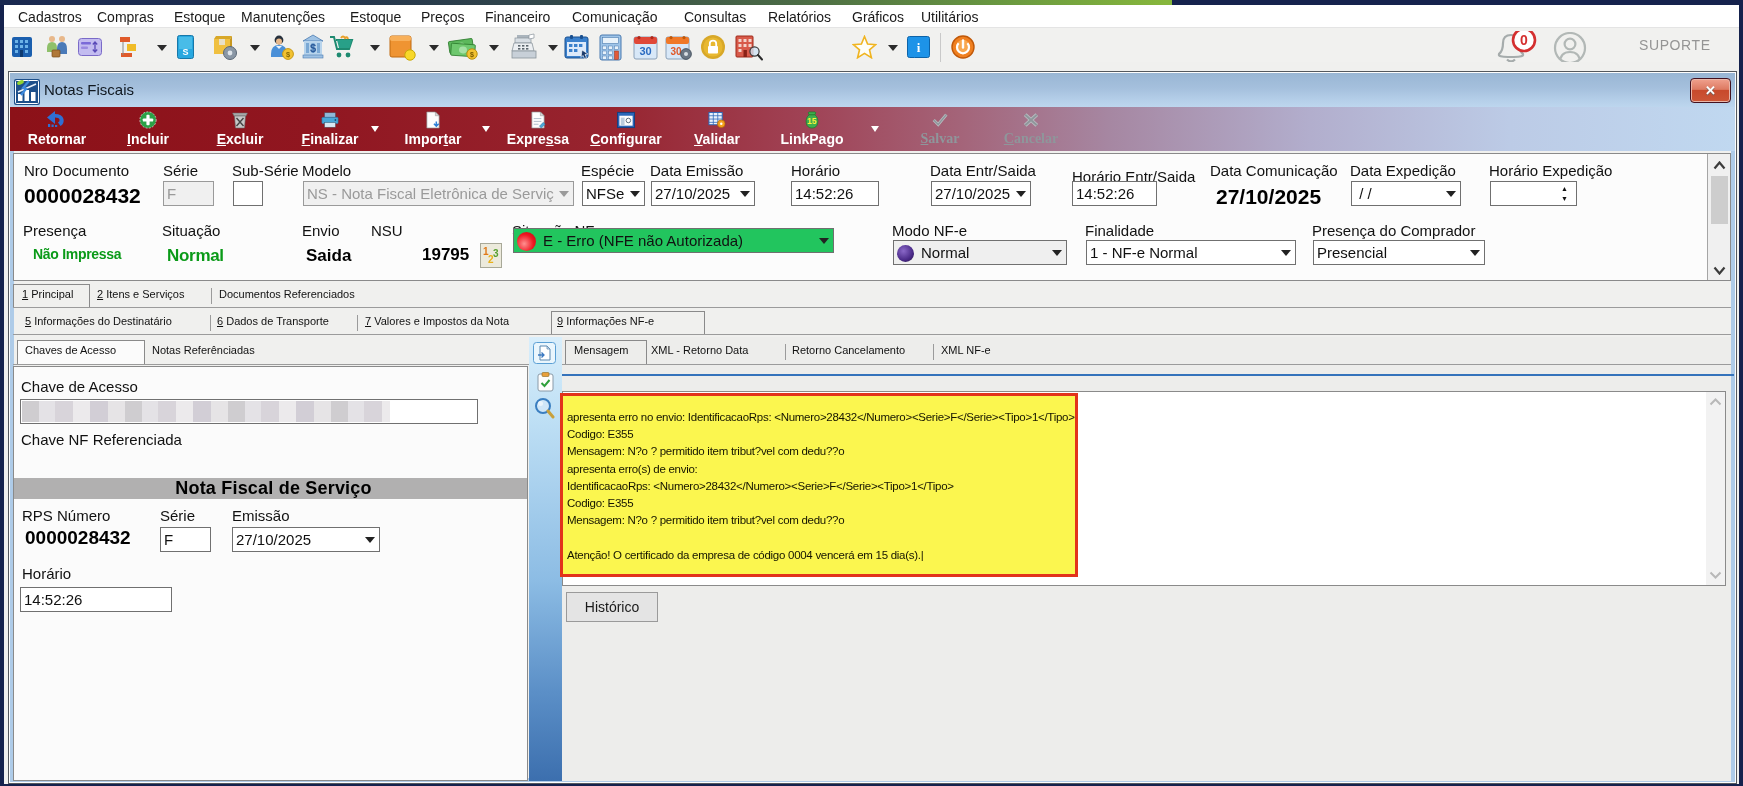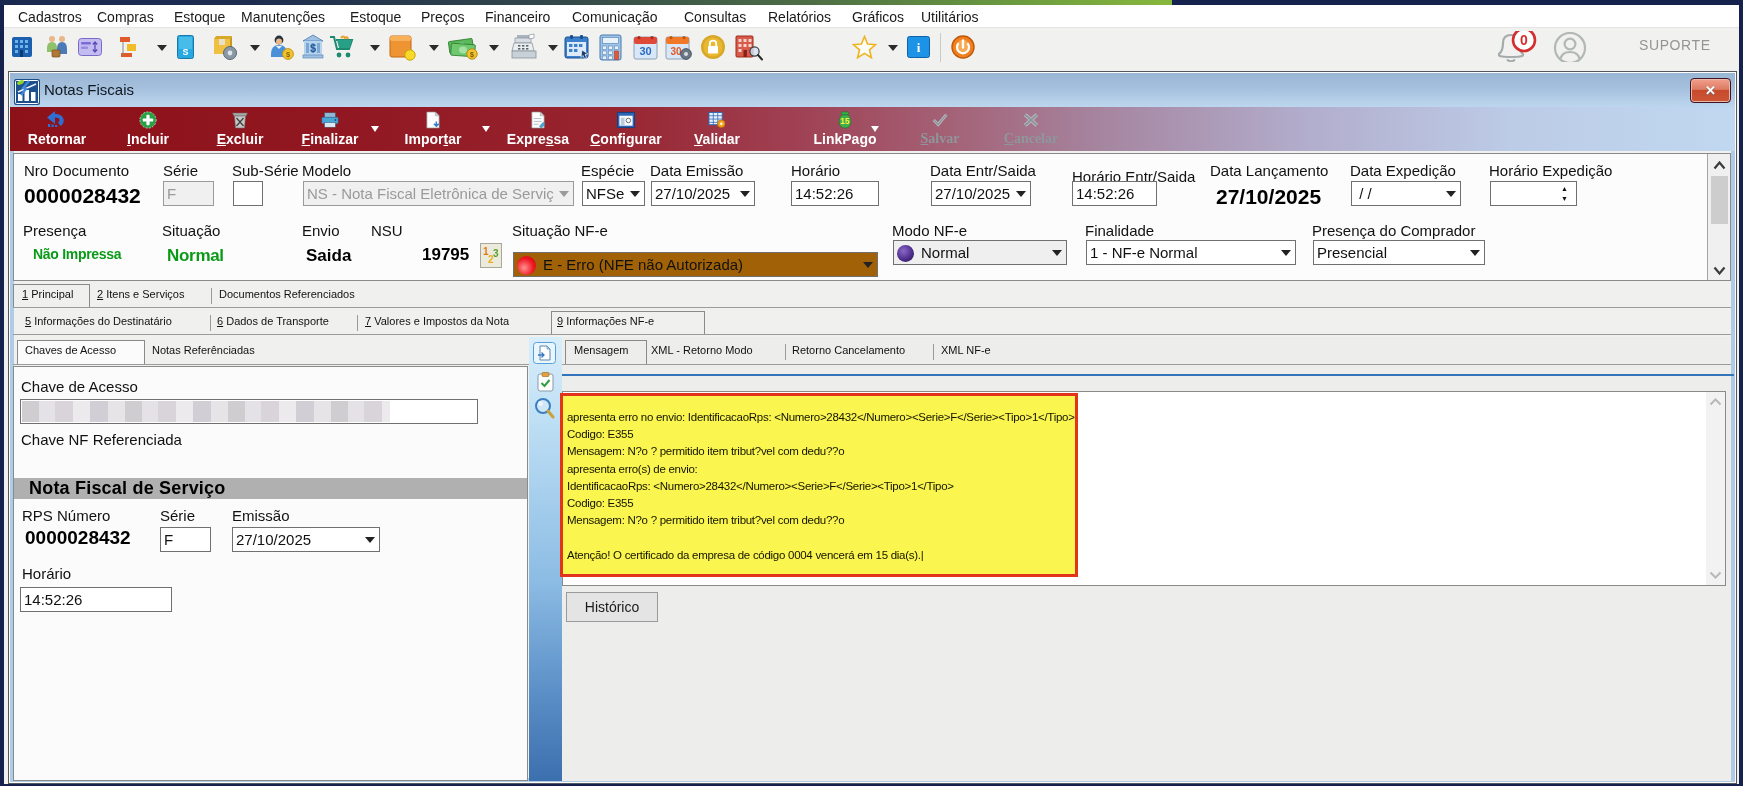--- a/index.html
+++ b/index.html
@@ -61,21 +61,21 @@
 .sthumb { position:absolute; left:3px; width:17px; background:#cdcdcd; }
 
 
 .tabline { position:absolute; height:1px; background:#9b9b9b; }
 .tab { position:absolute; font-size:11px; color:#111; white-space:nowrap; }
 .tabsel { border:1px solid #8a8a8a; border-bottom:none; background:#f0f0ee; }
 .tsep { position:absolute; width:1px; height:16px; background:#9b9b9b; }
 
 
 #leftpane { left:13px; top:366px; width:515px; height:415px; background:#fbfbfb; border:1px solid #8a8a8a; }
-#grayhdr { left:14px; top:478px; width:513px; height:21px; background:#b1b0b0; color:#000; font-weight:bold; font-size:18px; padding-left:15px; letter-spacing:0.2px; }
+#grayhdr { left:14px; top:478px; width:513px; height:21px; background:#b1b0b0; color:#000; font-weight:bold; font-size:18px; padding-left:6px; letter-spacing:0.2px;text-align:center; }
 
 
 #midstrip { left:529px; top:337px; width:33px; height:444px;
   background:linear-gradient(180deg,#d9eefb 0%, #bfe0f5 18%, #8cbce4 55%, #5b8fc7 80%, #3c6fae 100%); }
 
 
 #rightpane { left:562px; top:337px; width:1169px; height:444px; background:#ededeb; }
 #memo { left:562px; top:391px; width:1164px; height:195px; background:#ffffff; border:1px solid #8a8a8a; }
 #memoscroll { left:1706px; top:392px; width:19px; height:193px; background:#f2f2f2; }
 #yellowbox { left:560px; top:393px; width:518px; height:184px; background:#fbf64f; border:3px solid #e2331b; font-size:11.5px; letter-spacing:-0.28px; line-height:17.2px; color:#141400; padding:13px 0 0 4px; white-space:nowrap; }
@@ -433,21 +433,21 @@
   </div>
   <div class="abs rbtn" style="left:684px;top:107px;width:66px">
     <svg class="ic" width="19" height="18" viewBox="0 0 19 18">
         <rect x="1" y="1" width="14" height="13" fill="#eaf2fa" stroke="#2a66b8" stroke-width="1"></rect>
         <path d="M1 4.5 h14 M1 8 h14 M1 11.5 h14 M5.6 1 v13 M10.3 1 v13" stroke="#2a66b8" stroke-width="0.8"></path>
         <circle cx="14" cy="13" r="4" fill="#f5a21d" stroke="#b06c08" stroke-width="0.7"></circle>
         <circle cx="14" cy="13" r="1.3" fill="#fff"></circle>
       </svg>
     <div class="lb"><u>V</u>alidar</div>
   </div>
-  <div class="abs rbtn" style="left:810px;top:107px;width:70px">
+  <div class="abs rbtn" style="left:777px;top:107px;width:70px">
     <svg class="ic" width="16" height="19" viewBox="0 0 16 19">
         <path d="M5 4 Q3 1 5 1 L11 1 Q13 1 11 4 Q15 7 14 13 Q13 18 8 18 Q3 18 2 13 Q1 7 5 4 Z" fill="#3fae4d" stroke="#1e7a2c" stroke-width="0.8"></path>
         <path d="M5 4 h6" stroke="#1e7a2c" stroke-width="1"></path>
         <text x="8" y="14" font-size="9" fill="#fcef3c" font-weight="bold" text-anchor="middle" font-family="Liberation Sans">15</text>
       </svg>
     <div class="lb">LinkPago</div>
   </div>
   <div class="rarr" style="left:871px"></div>
   <div class="abs rbtn dis" style="left:905px;top:107px;width:70px">
     <svg class="ic" width="20" height="16" viewBox="0 0 20 16">
@@ -479,21 +479,21 @@
 
   <span class="flabel" style="left:24px;top:162px">Nro Documento</span>
   <span class="flabel" style="left:163px;top:162px">Série</span>
   <span class="flabel" style="left:232px;top:162px">Sub-Série</span>
   <span class="flabel" style="left:302px;top:162px">Modelo</span>
   <span class="flabel" style="left:581px;top:162px">Espécie</span>
   <span class="flabel" style="left:650px;top:162px">Data Emissão</span>
   <span class="flabel" style="left:791px;top:162px">Horário</span>
   <span class="flabel" style="left:930px;top:162px">Data Entr/Saida</span>
   <span class="flabel" style="left:1072px;top:168px">Horário Entr/Saida</span>
-  <span class="flabel" style="left:1210px;top:162px">Data Lançamento</span>
+  <span class="flabel" style="left:1210px;top:162px">Data Comunicação</span>
   <span class="flabel" style="left:1350px;top:162px">Data Expedição</span>
   <span class="flabel" style="left:1489px;top:162px">Horário Expedição</span>
 
   <span class="abs bold" style="left:24px;top:184px;font-size:21px">0000028432</span>
   <div class="finput fdis abs" style="left:163px;top:181px;width:51px">F</div>
   <div class="finput abs" style="left:233px;top:181px;width:30px"></div>
   <div class="finput fdis combo abs" style="left:303px;top:181px;width:271px">NS - Nota Fiscal Eletrônica de Serviç<span class="ca" style="border-top-color:#9a9a9a"></span></div>
   <div class="finput combo abs" style="left:582px;top:181px;width:63px">NFSe<span class="ca"></span></div>
   <div class="finput combo abs" style="left:651px;top:181px;width:104px">27/10/2025<span class="ca"></span></div>
   <div class="finput abs" style="left:791px;top:181px;width:88px">14:52:26</div>
@@ -517,21 +517,21 @@
   <span class="abs green" style="left:33px;top:246px;font-size:14px">Não Impressa</span>
   <span class="abs green" style="left:167px;top:246px;font-size:17px">Normal</span>
   <span class="abs bold" style="left:306px;top:246px;font-size:17px">Saida</span>
   <span class="abs bold" style="left:422px;top:245px;font-size:17px">19795</span>
   <svg class="abs" style="left:480px;top:243px" width="22" height="25" viewBox="0 0 22 25">
       <rect x="0.5" y="0.5" width="21" height="24" fill="#eceadc" stroke="#a8a898" stroke-width="1"></rect>
       <text x="3" y="12" font-size="10" font-weight="bold" fill="#e07818" font-family="Liberation Sans">1</text>
       <text x="8" y="20" font-size="10" font-weight="bold" fill="#e8b018" font-family="Liberation Sans">2</text>
       <text x="13" y="14" font-size="10" font-weight="bold" fill="#58a030" font-family="Liberation Sans">3</text>
     </svg>
-  <div class="finput combo abs" style="left:513px;top:252px;width:365px;background:#a16207">
+  <div class="finput combo abs" style="left:513px;top:228px;width:321px;background:#22c55e">
     <span style="display:inline-block;width:19px;height:19px;border-radius:50%;background:radial-gradient(circle at 38% 62%,#ff9090,#ee1822 55%,#c00008);vertical-align:-5px;margin-right:7px"></span>E - Erro (NFE não Autorizada)<span class="ca"></span></div>
   <div class="finput combo abs" style="left:893px;top:240px;width:174px;background:#efefef">
     <span style="display:inline-block;width:17px;height:17px;border-radius:50%;background:radial-gradient(circle at 38% 35%,#8a68c8,#4a2a88 60%,#241040);vertical-align:-4px;margin-right:7px"></span>Normal<span class="ca"></span></div>
   <div class="finput combo abs" style="left:1086px;top:240px;width:210px">1 - NF-e Normal<span class="ca"></span></div>
   <div class="finput combo abs" style="left:1313px;top:240px;width:172px">Presencial<span class="ca"></span></div>
 </div>
 
 <div id="tabrows">
 
   <div class="abs tabsel" style="left:13px;top:284px;width:77px;height:24px"></div>
@@ -592,21 +592,21 @@
     <circle cx="9" cy="9" r="7" fill="#cfe6f8" stroke="#3a7ec0" stroke-width="2"></circle>
     <circle cx="6.5" cy="6.5" r="2.5" fill="#eaf4fc"></circle>
     <path d="M14 14 L19 20" stroke="#c8a03c" stroke-width="3" stroke-linecap="round"></path>
   </svg>
 </div>
 
 <div class="abs" id="rightpane"></div>
 <div id="righttabs">
   <div class="abs tabsel" style="left:565px;top:340px;width:82px;height:25px;background:#ededeb"></div>
   <span class="tab" style="left:574px;top:344px">Mensagem</span>
-  <span class="tab" style="left:651px;top:344px">XML - Retorno Modo</span>
+  <span class="tab" style="left:651px;top:344px">XML - Retorno Data</span>
   <div class="tsep" style="left:785px;top:344px"></div>
   <span class="tab" style="left:792px;top:344px">Retorno Cancelamento</span>
   <div class="tsep" style="left:933px;top:344px"></div>
   <span class="tab" style="left:941px;top:344px">XML NF-e</span>
   <div class="tabline" style="left:562px;top:364px;width:1169px"></div>
   <div class="abs" style="left:562px;top:374px;width:1172px;height:2px;background:#3573bb"></div>
 </div>
 <div class="abs" id="memo"></div>
 <div class="abs" id="memoscroll">
   <svg style="position:absolute;top:6px;left:3px" width="13" height="8" viewBox="0 0 13 8">

